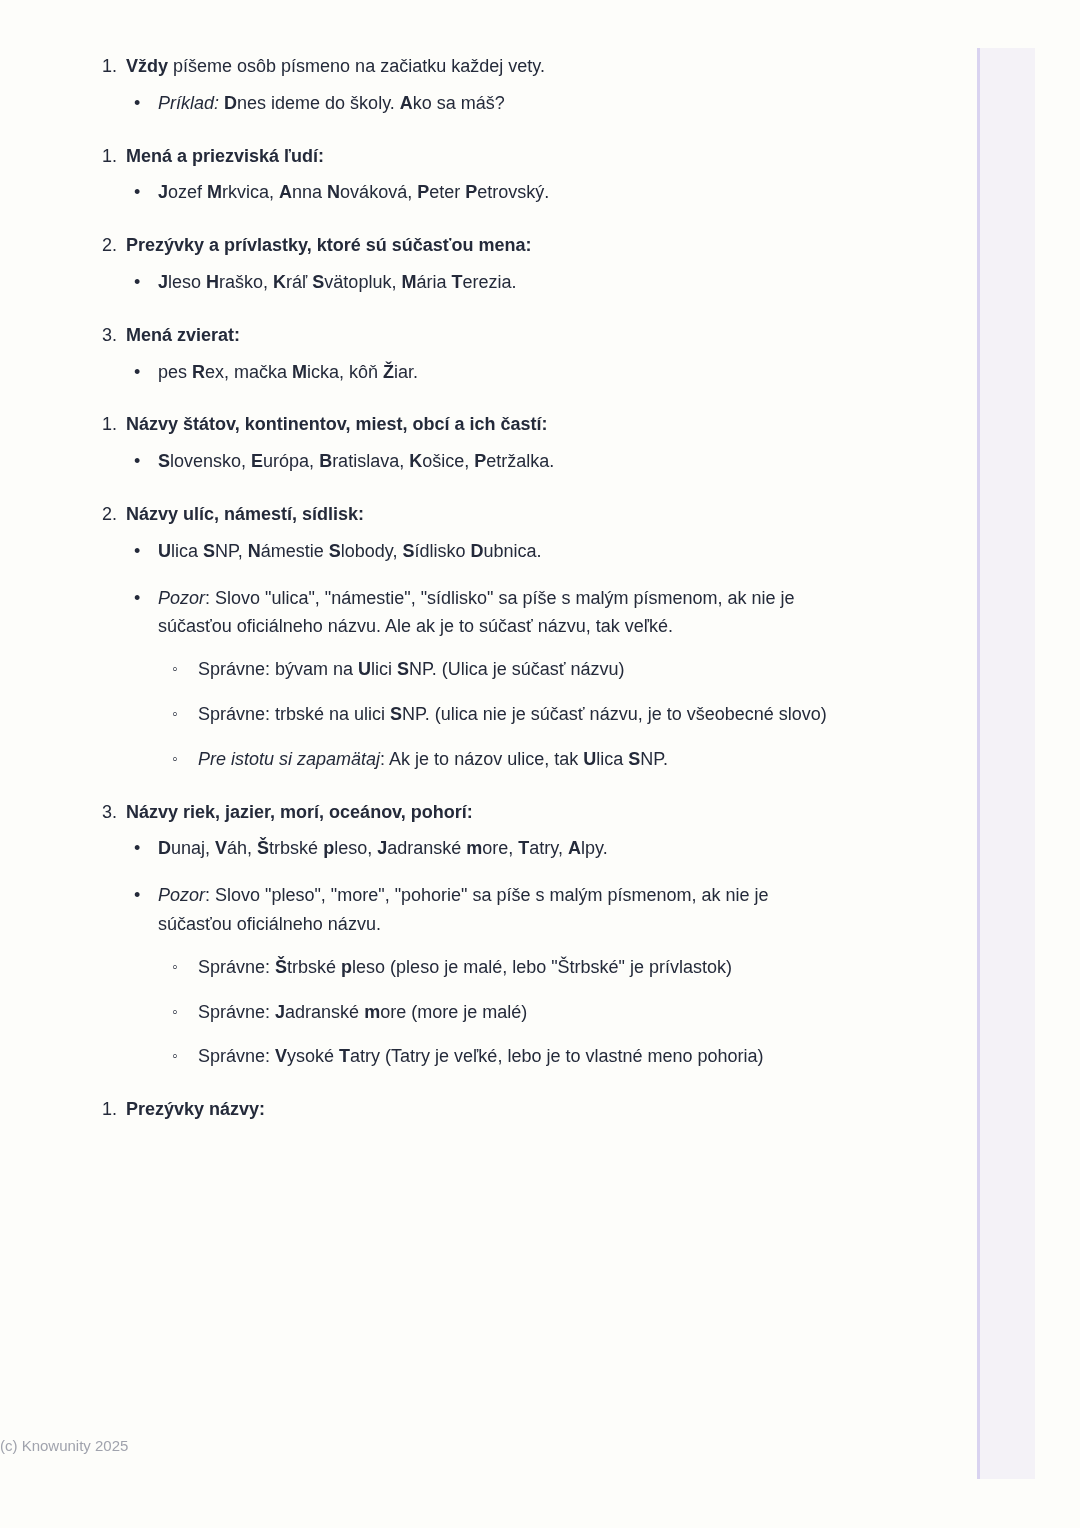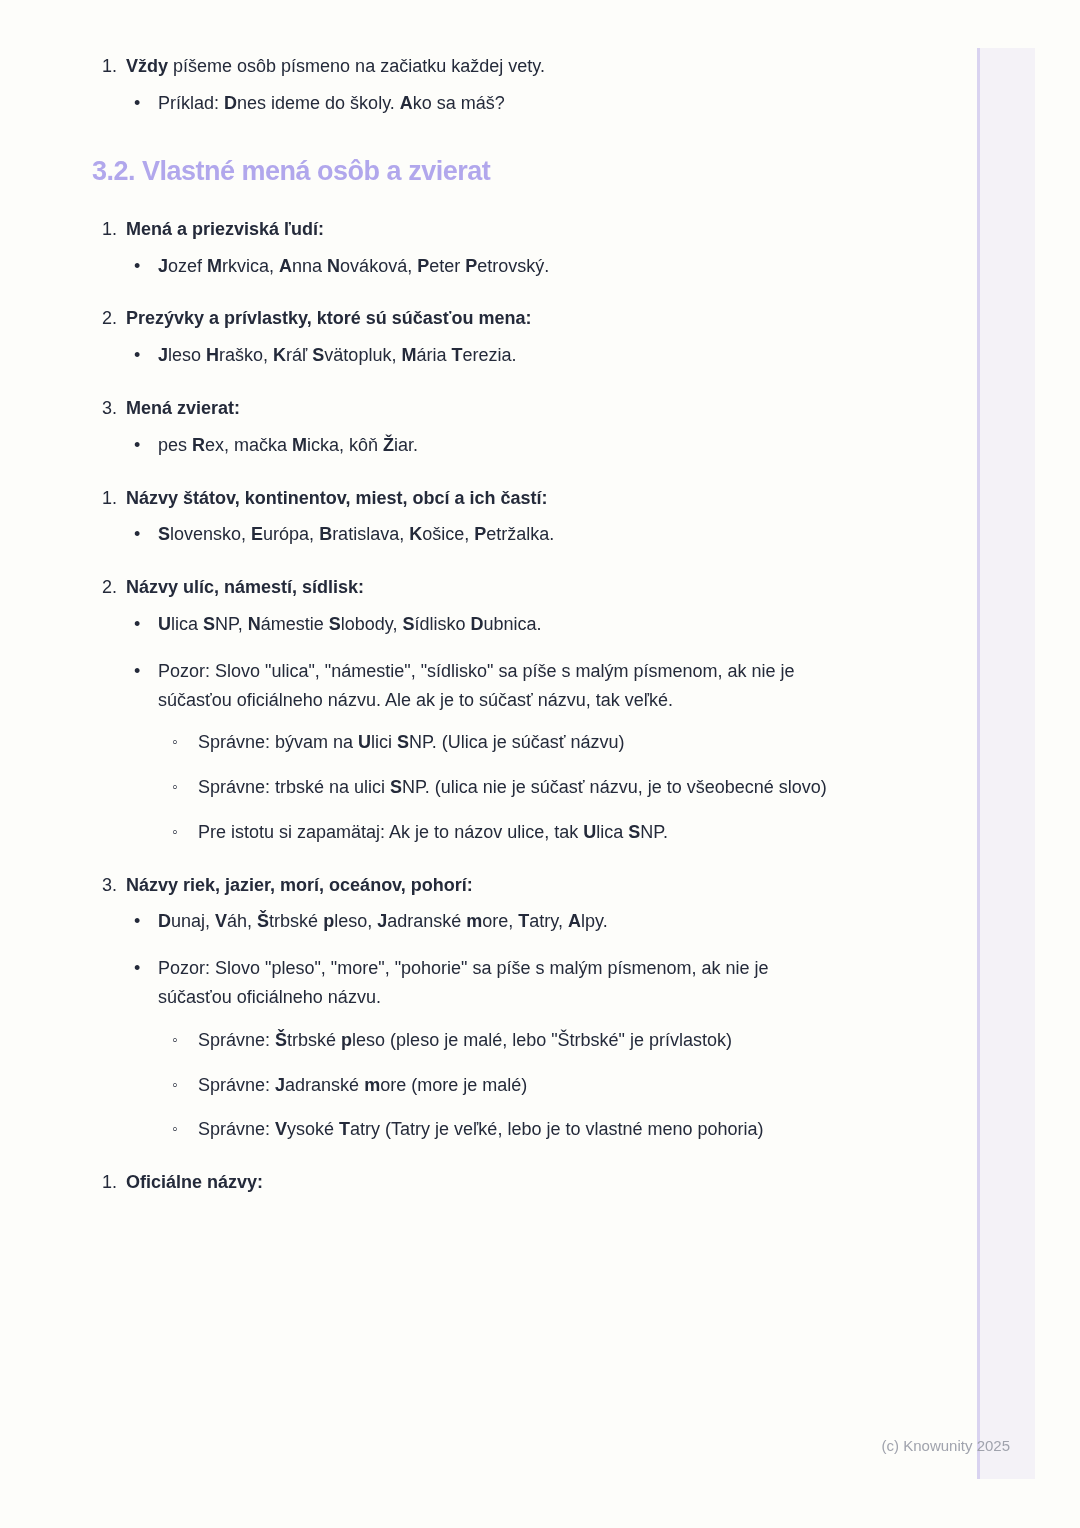--- a/index.html
+++ b/index.html
@@ -25,47 +25,44 @@
   .circle + .circle{margin-top:16px;}
   .heading{
     margin-top:34px;margin-bottom:16px;
     font-size:27px;font-weight:700;letter-spacing:-0.5px;
     line-height:1.45;color:var(--heading-color,#b1a7ec);
   }
   .marker{flex:0 0 24px;}
   .circle .marker{flex:0 0 26px;font-size:16px;line-height:28px;}
   .text{flex:1;}
   .b{font-weight:700;}
-  .i{}
+  .i{font-style:italic;}
   .side-panel{
     position:absolute;left:977px;top:48px;width:55px;height:1431px;
     background:var(--panel-fill,#f4f2f7);
     border-left:3px solid var(--panel-border,#d9d3f0);
   }
   .footer{
     position:absolute;top:1437px;left:0;width:1010px;
-    text-align:right;font-size:15px;
+    text-align:left;font-size:15px;
     color:var(--footer-color,#a0a3ad);
     z-index:2;
   }
 </style>
 </head>
 <body style="--page-bg: #fdfdfa; --text-color: #242a3a; --heading-color: #b1a7ec; --panel-fill: #f4f2f7; --panel-border: #d9d3f0; --footer-color: #a0a3ad;">
 
 <main>
     <div class="block numbered">
       <span class="marker">1.</span>
       <span class="text"><span class="b">Vždy</span><span> píšeme osôb písmeno na začiatku každej vety.</span></span>
     </div>
     <div class="block bullet">
       <span class="marker">•</span>
       <span class="text"><span class="i">Príklad:</span><span> </span><span class="b">D</span><span>nes ideme do školy. </span><span class="b">A</span><span>ko sa máš?</span></span>
-    </div>
-    <div class="block heading">
-      <span class="text"><span>3.2. Vlastné mená osôb a zvierat</span></span>
     </div>
     <div class="block numbered">
       <span class="marker">1.</span>
       <span class="text"><span class="b">Mená a priezviská ľudí:</span></span>
     </div>
     <div class="block bullet">
       <span class="marker">•</span>
       <span class="text"><span class="b">J</span><span>ozef </span><span class="b">M</span><span>rkvica, </span><span class="b">A</span><span>nna </span><span class="b">N</span><span>ováková, </span><span class="b">P</span><span>eter </span><span class="b">P</span><span>etrovský.</span></span>
     </div>
     <div class="block numbered">
@@ -135,19 +132,19 @@
     <div class="block circle">
       <span class="marker">◦</span>
       <span class="text"><span>Správne: </span><span class="b">J</span><span>adranské </span><span class="b">m</span><span>ore (more je malé)</span></span>
     </div>
     <div class="block circle">
       <span class="marker">◦</span>
       <span class="text"><span>Správne: </span><span class="b">V</span><span>ysoké </span><span class="b">T</span><span>atry (Tatry je veľké, lebo je to vlastné meno pohoria)</span></span>
     </div>
     <div class="block numbered">
       <span class="marker">1.</span>
-      <span class="text"><span class="b">Oficiálne názvy:</span></span>
+      <span class="text"><span class="b">Prezývky názvy:</span></span>
     </div>
   </main>
 
 <div class="side-panel"></div>
 
 <div class="footer">(c) Knowunity 2025</div>
 
 </body></html>

